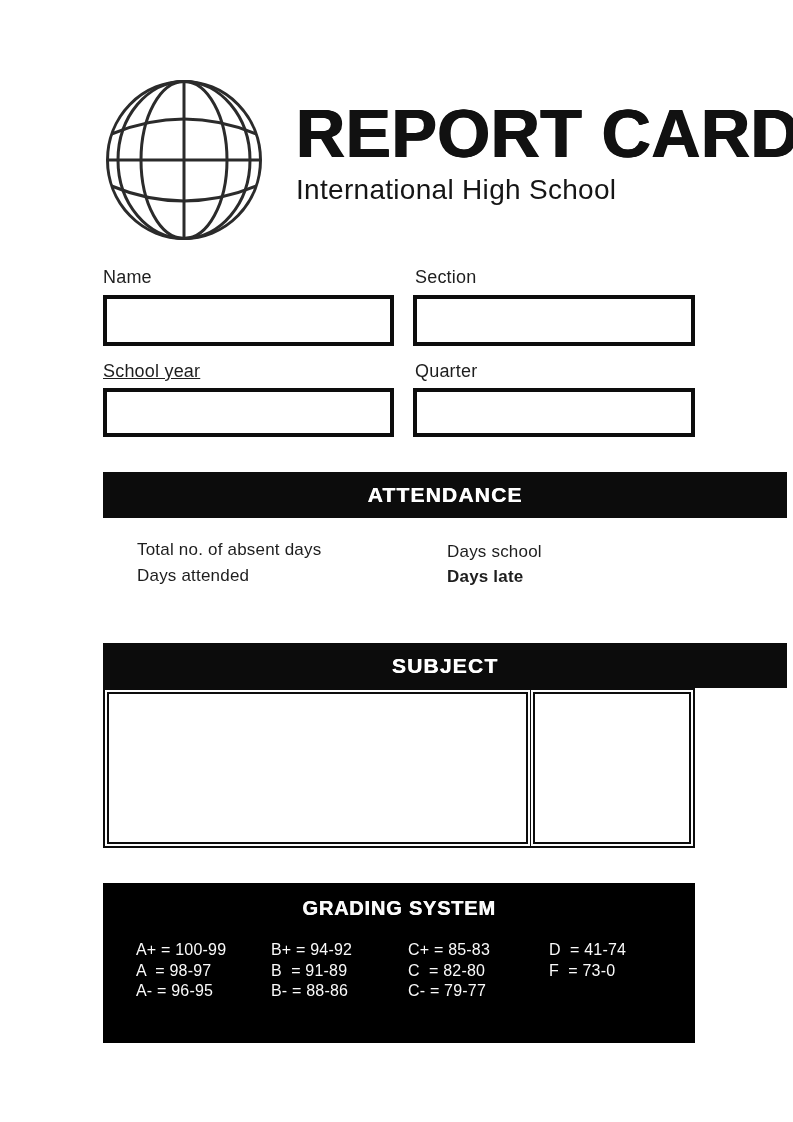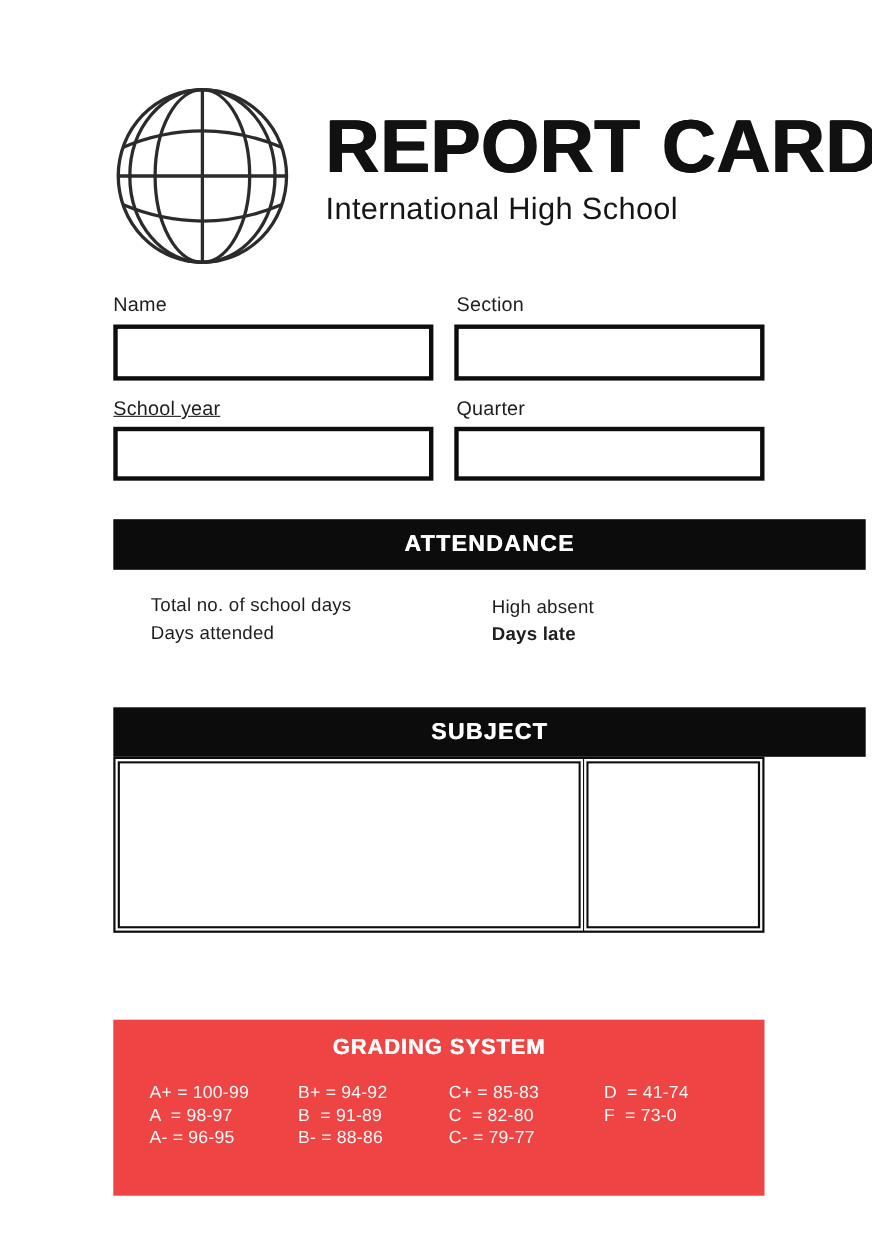--- a/index.html
+++ b/index.html
@@ -96,23 +96,22 @@
   .subject-cell.left { width: 421px; }
   .subject-cell.right { width: 158px; }
 
   
   .grading {
     position: absolute;
     left: 103px;
     top: 883px;
     width: 592px;
     height: 160px;
-    background: #ef4444;
+    background: #000000;
     color: #fafafa;
-    margin-top: 44px;
   }
   .g-title {
     padding-top: 14px;
     text-align: center;
     font-weight: 800;
     font-size: 20px;
     letter-spacing: 0.8px;
     text-shadow: 0.5px 0 0 #fafafa;
   }
   .g-grid {
@@ -153,23 +152,23 @@
   <input type="text" class="f-box" style="left: 103px; top: 295px; width: 291px; height: 51px;" aria-label="Name">
   <input type="text" class="f-box" style="left: 413px; top: 295px; width: 282px; height: 51px;" aria-label="Section">
 
   <label class="f-label" style="left:103px; top:361px;text-decoration:underline;">School year</label>
   <label class="f-label" style="left:415px; top:361px;">Quarter</label>
   <input type="text" class="f-box" style="left: 103px; top: 388px; width: 291px; height: 49px;" aria-label="School year">
   <input type="text" class="f-box" style="left: 413px; top: 388px; width: 282px; height: 49px;" aria-label="Quarter">
 
   <div class="bar" style="top:472px; height:46px; line-height:46px;">ATTENDANCE</div>
 
-  <div class="att-item" style="left:137px; top:540px;">Total no. of school days</div>
+  <div class="att-item" style="left:137px; top:540px;">Total no. of absent days</div>
   <div class="att-item" style="left:137px; top:566px;">Days attended</div>
-  <div class="att-item" style="left:447px; top:542px;">High absent</div>
+  <div class="att-item" style="left:447px; top:542px;">Days school</div>
   <div class="att-item" style="left:447px; top:567px;font-weight:bold;">Days late</div>
 
   <div class="bar" style="top:643px; height:45px; line-height:45px;">SUBJECT</div>
   <div class="subject-table">
     <div class="subject-cell left"></div>
     <div class="subject-cell right"></div>
   </div>
 
   <div class="grading">
     <div class="g-title">GRADING SYSTEM</div>

